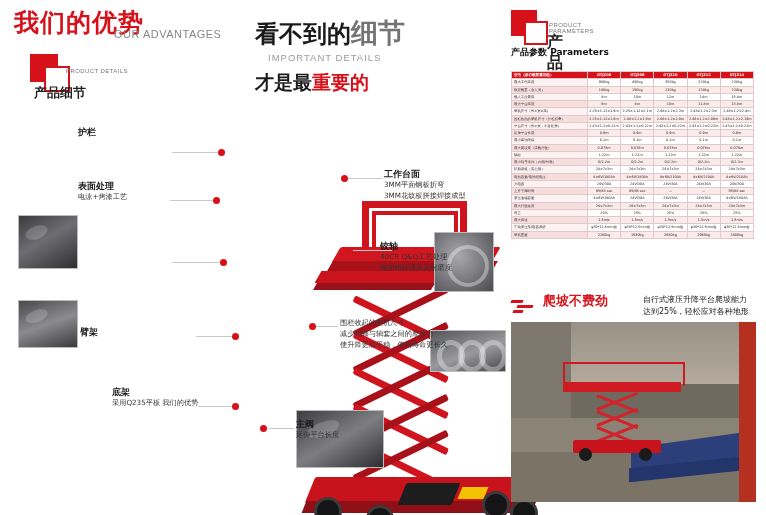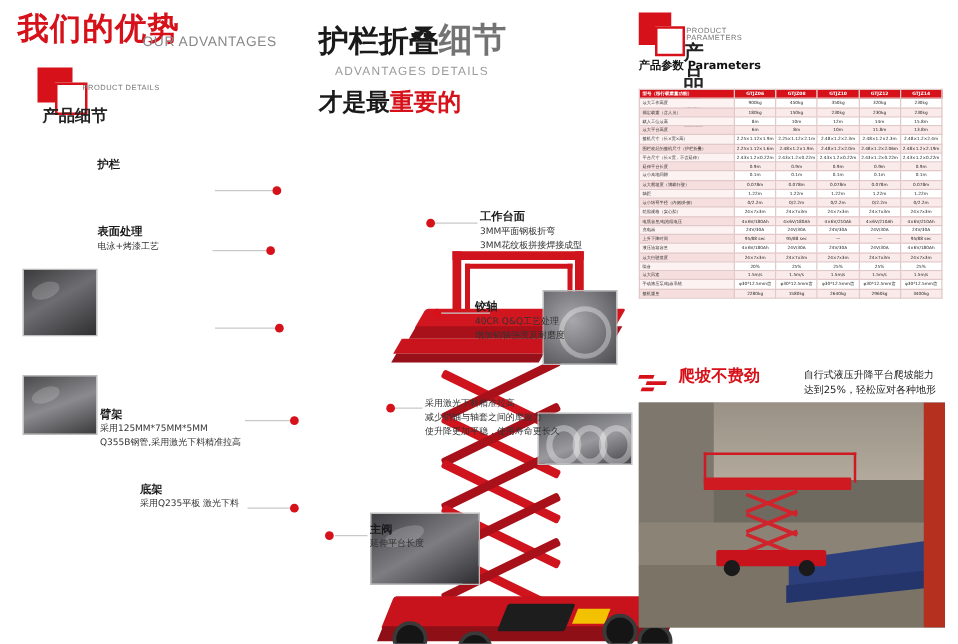--- a/index.html
+++ b/index.html
@@ -128,23 +128,23 @@
     <div class="cn">我们的优势</div>
     <div class="en">OUR ADVANTAGES</div>
     <div class="redsq sq1"></div>
     <div class="redsq sq2"></div>
     <div class="sub-en">PRODUCT DETAILS</div>
     <div class="sub-cn">产品细节</div>
   </div>
 
   <div class="hdr-center">
     <div class="l1">
-      <span>护栏折叠</span><span class="red">细节</span>
-    </div>
-    <div class="e1">ADVANTAGES DETAILS</div>
+      <span>看不到的</span><span class="red">细节</span>
+    </div>
+    <div class="e1">IMPORTANT DETAILS</div>
     <div class="l2" style="margin-top:24px;">
       <span>才是最</span><span class="red">重要的</span>
     </div>
   </div>
 
   <div class="hdr-right">
     <div class="redsq sq1"></div>
     <div class="redsq sq2"></div>
     <div class="en">PRODUCT PARAMETERS</div>
     <div class="cn">产品参数</div>
@@ -404,29 +404,27 @@
     <div class="b" style="white-space:pre-line">电泳+烤漆工艺</div>
   </div>
   <div class="line" style="left:170px;top:200px;width:46px;"></div>
   <div class="dot" style="left:213px;top:197px;"></div>
 
   <div class="line" style="left:172px;top:262px;width:52px;"></div>
   <div class="dot" style="left:220px;top:259px;"></div>
 
   <div class="call" style="left:80px;top:326px;width:128px;">
     <div class="t">臂架</div>
-    <div class="b" style="white-space:pre-line">采用125MM*75MM*5MM
-Q355B钢管,采用激光下料精准拉高</div>
   </div>
   <div class="line" style="left:196px;top:336px;width:40px;"></div>
   <div class="dot" style="left:232px;top:333px;"></div>
 
   <div class="call" style="left:112px;top:386px;width:130px;">
     <div class="t">底架</div>
-    <div class="b" style="white-space:pre-line">采用Q235平板 激光下料</div>
+    <div class="b" style="white-space:pre-line">采用Q235平板 我们的优势</div>
   </div>
   <div class="line" style="left:198px;top:406px;width:38px;"></div>
   <div class="dot" style="left:232px;top:403px;"></div>
 
   <div class="call rt" style="left:384px;top:168px;width:120px;">
     <div class="t">工作台面</div>
     <div class="b" style="white-space:pre-line">3MM平面钢板折弯
 3MM花纹板拼接焊接成型</div>
   </div>
   <div class="line" style="left:348px;top:178px;width:34px;"></div>
@@ -434,21 +432,21 @@
 
   <div class="call rt" style="left:380px;top:240px;width:100px;">
     <div class="t">铰轴</div>
     <div class="b" style="white-space:pre-line">40CR Q&amp;Q工艺处理
 增加销轴强度及耐磨度</div>
   </div>
   <div class="line" style="left:352px;top:250px;width:40px;"></div>
   <div class="dot" style="left:346px;top:247px;"></div>
 
   <div class="call rt" style="left:340px;top:318px;width:150px;">
-    <div class="b" style="white-space:pre-line">采用激光下料精准拉高
+    <div class="b" style="white-space:pre-line">围栏收起的整机尺寸
 减少销轴与轴套之间的摩擦力
 使升降更加平稳，使用寿命更长久</div>
   </div>
   <div class="line" style="left:316px;top:326px;width:22px;"></div>
   <div class="dot" style="left:309px;top:323px;"></div>
 
   <div class="call rt" style="left:296px;top:418px;width:90px;">
     <div class="t">主阀</div>
     <div class="b" style="white-space:pre-line">延伸平台长度</div>
   </div>

